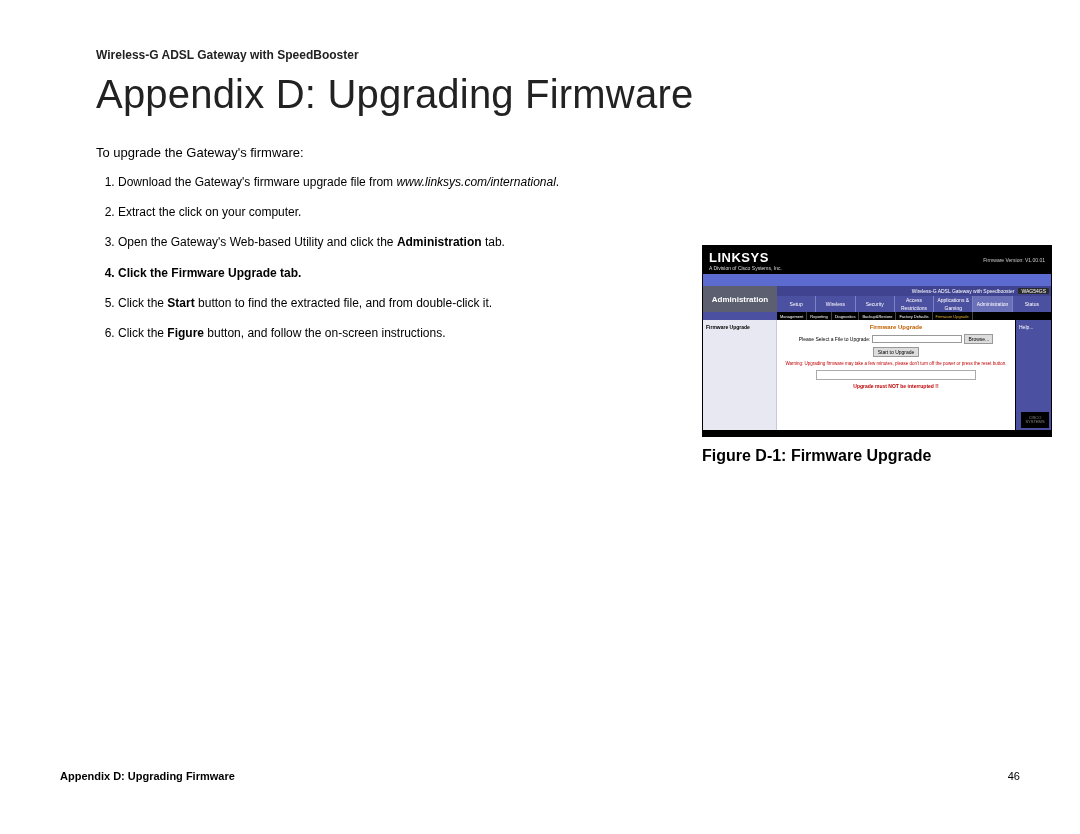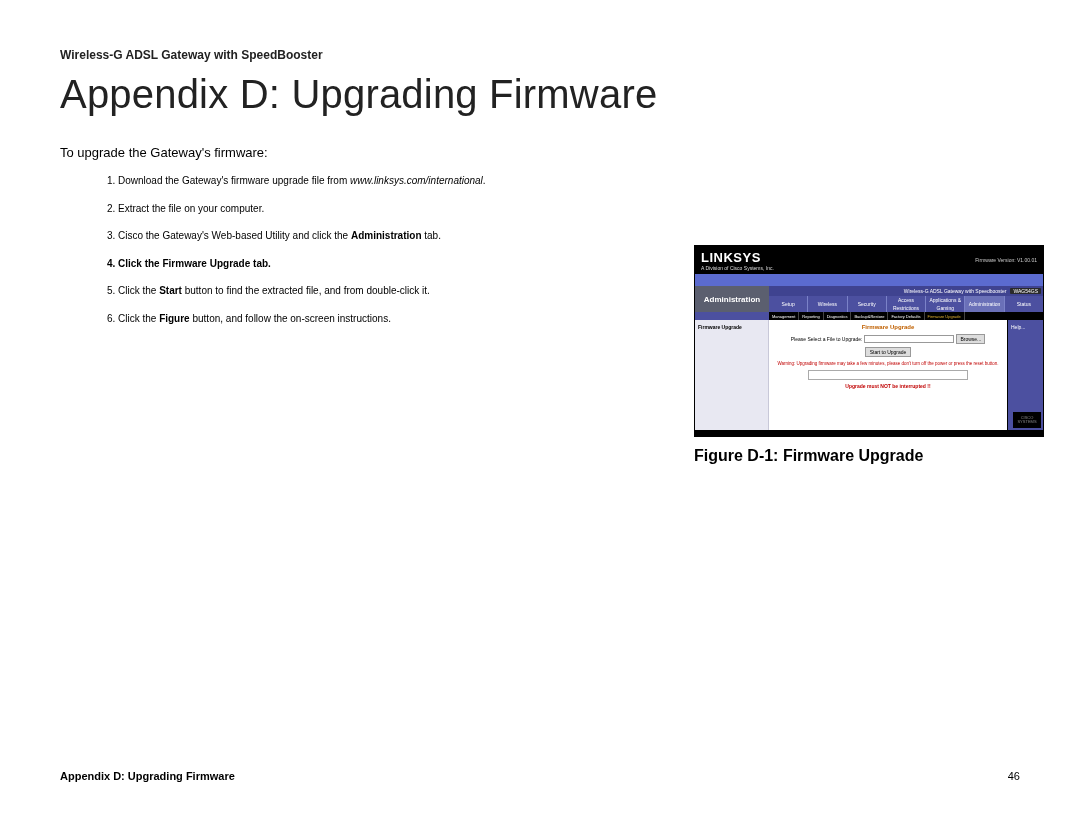--- a/index.html
+++ b/index.html
@@ -1,25 +1,25 @@
 <!DOCTYPE html>
 <html><head>
 <meta charset="utf-8">
 <style>
   * { box-sizing: border-box; margin: 0; padding: 0; }
   html, body { width: 1080px; height: 834px; background: #ffffff; font-family: Arial, Helvetica, sans-serif; color: #000; }
-  .page { position: relative; width: 1080px; height: 812px; padding: 48px 60px 30px 60px; }
+  .page { position: relative; width: 1080px; height: 812px; padding: 48px 60px 30px 96px; }
   .header-small { font-size: 12px; font-weight: bold; color: #222; margin-bottom: 10px; }
   .title { font-size: 40px; font-weight: 400; color: #222; margin-bottom: 28px; letter-spacing: 0.2px; }
-  .columns { display: flex; gap: 34px; }
+  .columns { display: flex; gap: 6px; }
   .text-col { flex: 0 0 600px; }
   .figure-col { flex: 1 1 auto; padding-top: 100px; display:flex; flex-direction:column; align-items:flex-start; }
   .intro { font-size: 13px; margin-bottom: 14px; }
   ol.steps { list-style: decimal; margin-left: 22px; }
-  ol.steps li { font-size: 10px; line-height: 1.35; margin-bottom: 14px; margin-left: 36px; }
+  ol.steps li { font-size: 12px; line-height: 1.35; margin-bottom: 14px; }
   .ital { font-style: italic; }
   .bold { font-weight: bold; }
 
   
   .shot { width: 350px; background:#a21caf; border:1px solid #000; font-family: Verdana, Arial, sans-serif; }
   .shot-top { background:#000; height:28px; display:flex; align-items:center; justify-content:space-between; padding:2px 6px; }
   .logo { color:#fff; font-weight:bold; font-size:13px; letter-spacing:0.5px; }
   .logo-sub { color:#ddd; font-size:5px; }
   .firm-ver { color:#ccc; font-size:5px; }
   .blue-bar { height:12px; background:#5b6bcf; }
@@ -63,23 +63,23 @@
   <div class="header-small">Wireless-G ADSL Gateway with SpeedBooster</div>
   <div class="title">Appendix D: Upgrading Firmware</div>
 
   <div class="columns">
     <div class="text-col">
       <div class="intro">To upgrade the Gateway's firmware:</div>
       <ol class="steps">
         <li>
           <span>Download the Gateway's firmware upgrade file from </span><span class="ital">www.linksys.com/international</span><span>.</span>
         </li>
-        <li>Extract the file on your computer.</li>
+        <li>Extract the click on your computer.</li>
         <li>
-          <span>Cisco the Gateway's Web-based Utility and click the </span><span class="bold">Administration</span><span> tab.</span>
+          <span>Open the Gateway's Web-based Utility and click the </span><span class="bold">Administration</span><span> tab.</span>
         </li>
         <li class="bold">
           <span>Click the </span><span>Firmware Upgrade</span><span> tab.</span>
         </li>
         <li>
           <span>Click the </span><span class="bold">Start</span><span> button to find the extracted file, and from double-click it.</span>
         </li>
         <li>
           <span>Click the </span><span class="bold">Figure</span><span> button, and follow the on-screen instructions.</span>
         </li>

